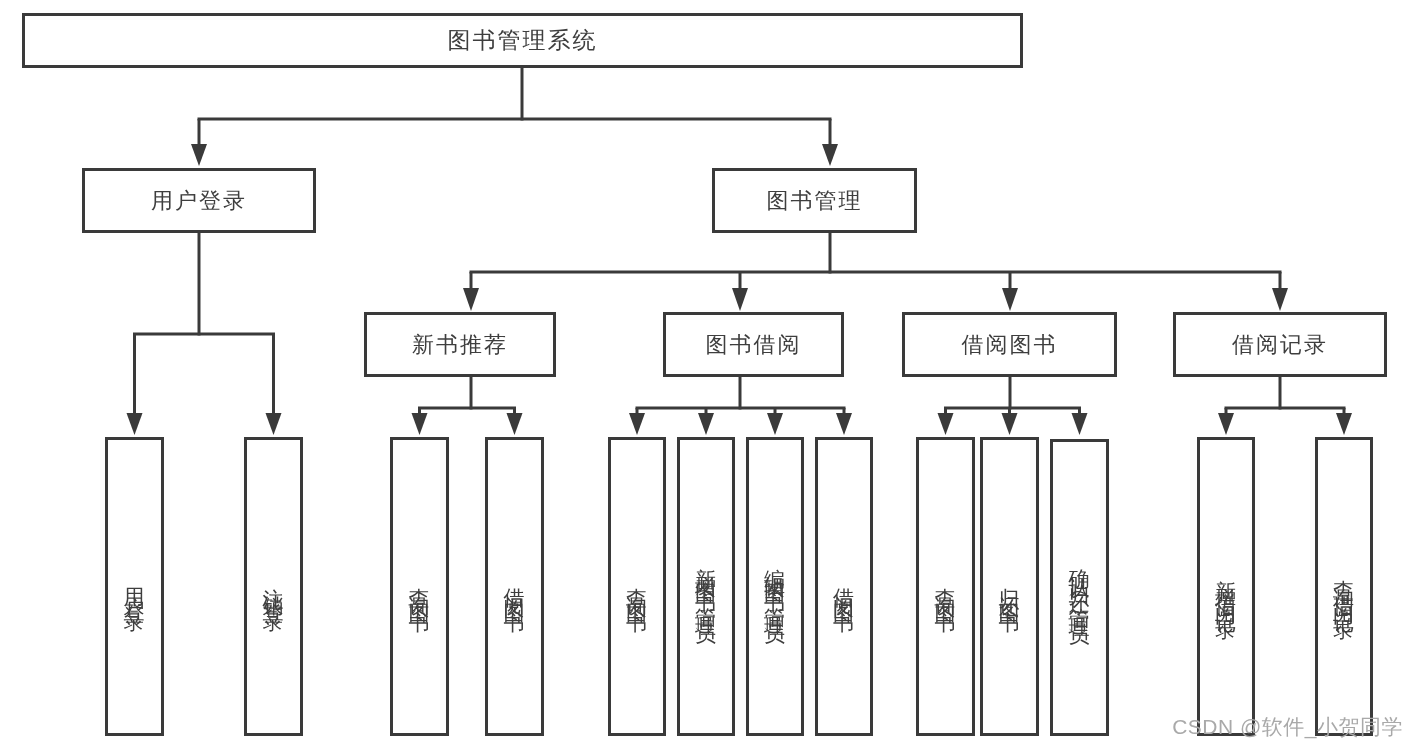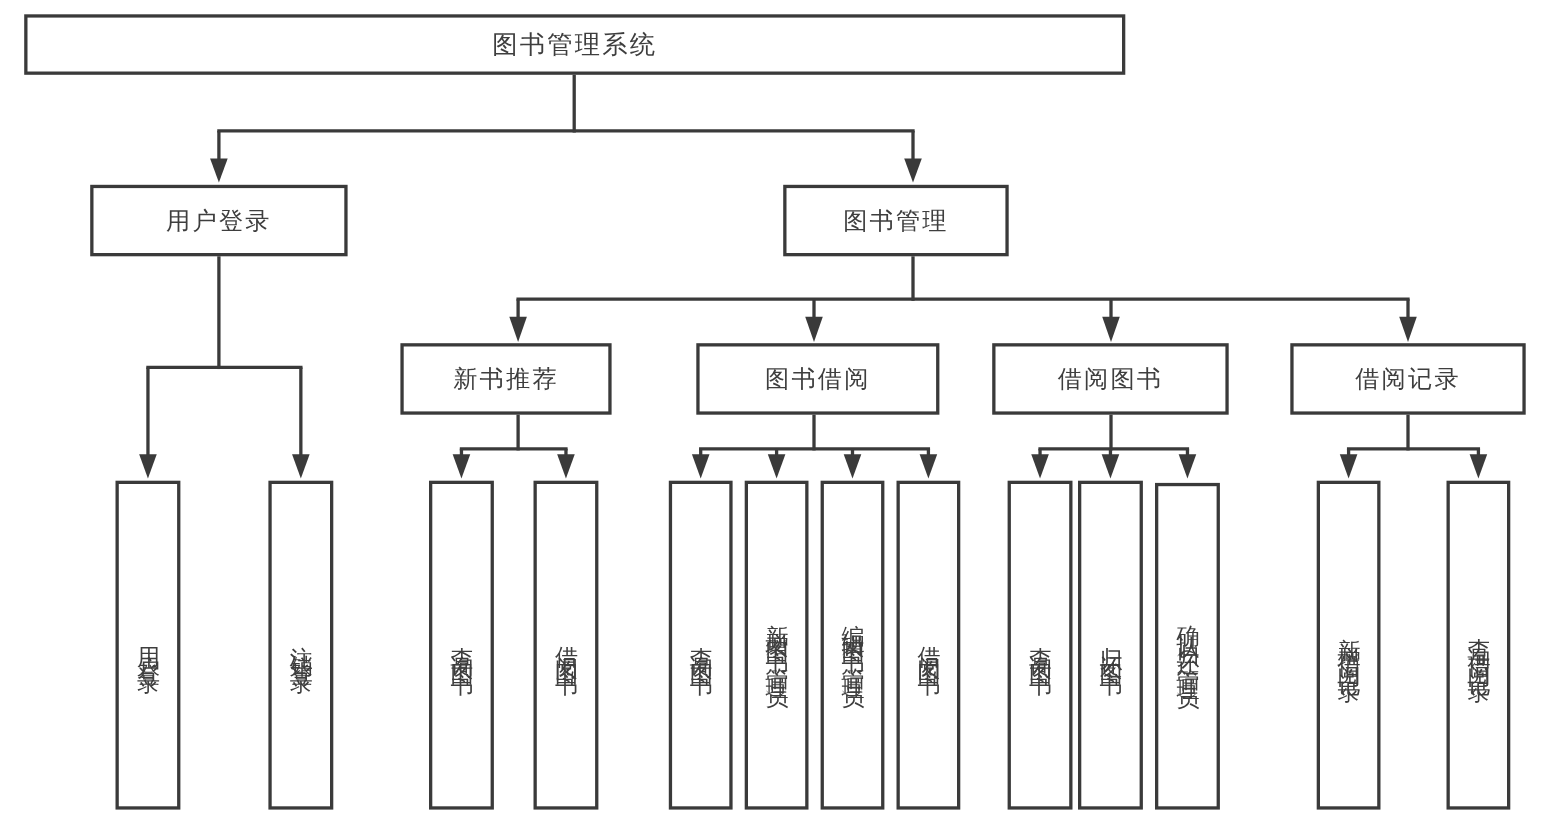--- a/index.html
+++ b/index.html
@@ -135,21 +135,21 @@
   <div class="box hbox" style="left:82px;top:168px;width:234px;height:65px">
     <span>用户登录</span>
   </div>
   <div class="box hbox" style="left:712px;top:168px;width:205px;height:65px">
     <span>图书管理</span>
   </div>
 
   <div class="box hbox" style="left:364px;top:312px;width:192px;height:65px">
     <span>新书推荐</span>
   </div>
-  <div class="box hbox" style="left:633px;top:312px;width:221px;height:65px">
+  <div class="box hbox" style="left:663px;top:312px;width:181px;height:65px">
     <span>图书借阅</span>
   </div>
   <div class="box hbox" style="left:902px;top:312px;width:215px;height:65px">
     <span>借阅图书</span>
   </div>
   <div class="box hbox" style="left:1173px;top:312px;width:214px;height:65px">
     <span>借阅记录</span>
   </div>
 
   <div class="box vbox" style="left:105px;top:437px;width:59px;height:299px">
@@ -189,14 +189,15 @@
     <span>确认归还（管理员）</span>
   </div>
 
   <div class="box vbox" style="left:1197px;top:437px;width:58px;height:299px">
     <span>新增借阅记录</span>
   </div>
   <div class="box vbox" style="left:1315px;top:437px;width:58px;height:299px">
     <span>查询借阅记录</span>
   </div>
 
+  <div class="watermark">CSDN @软件_小贺同学</div>
 
 </div>
 
 </body></html>

